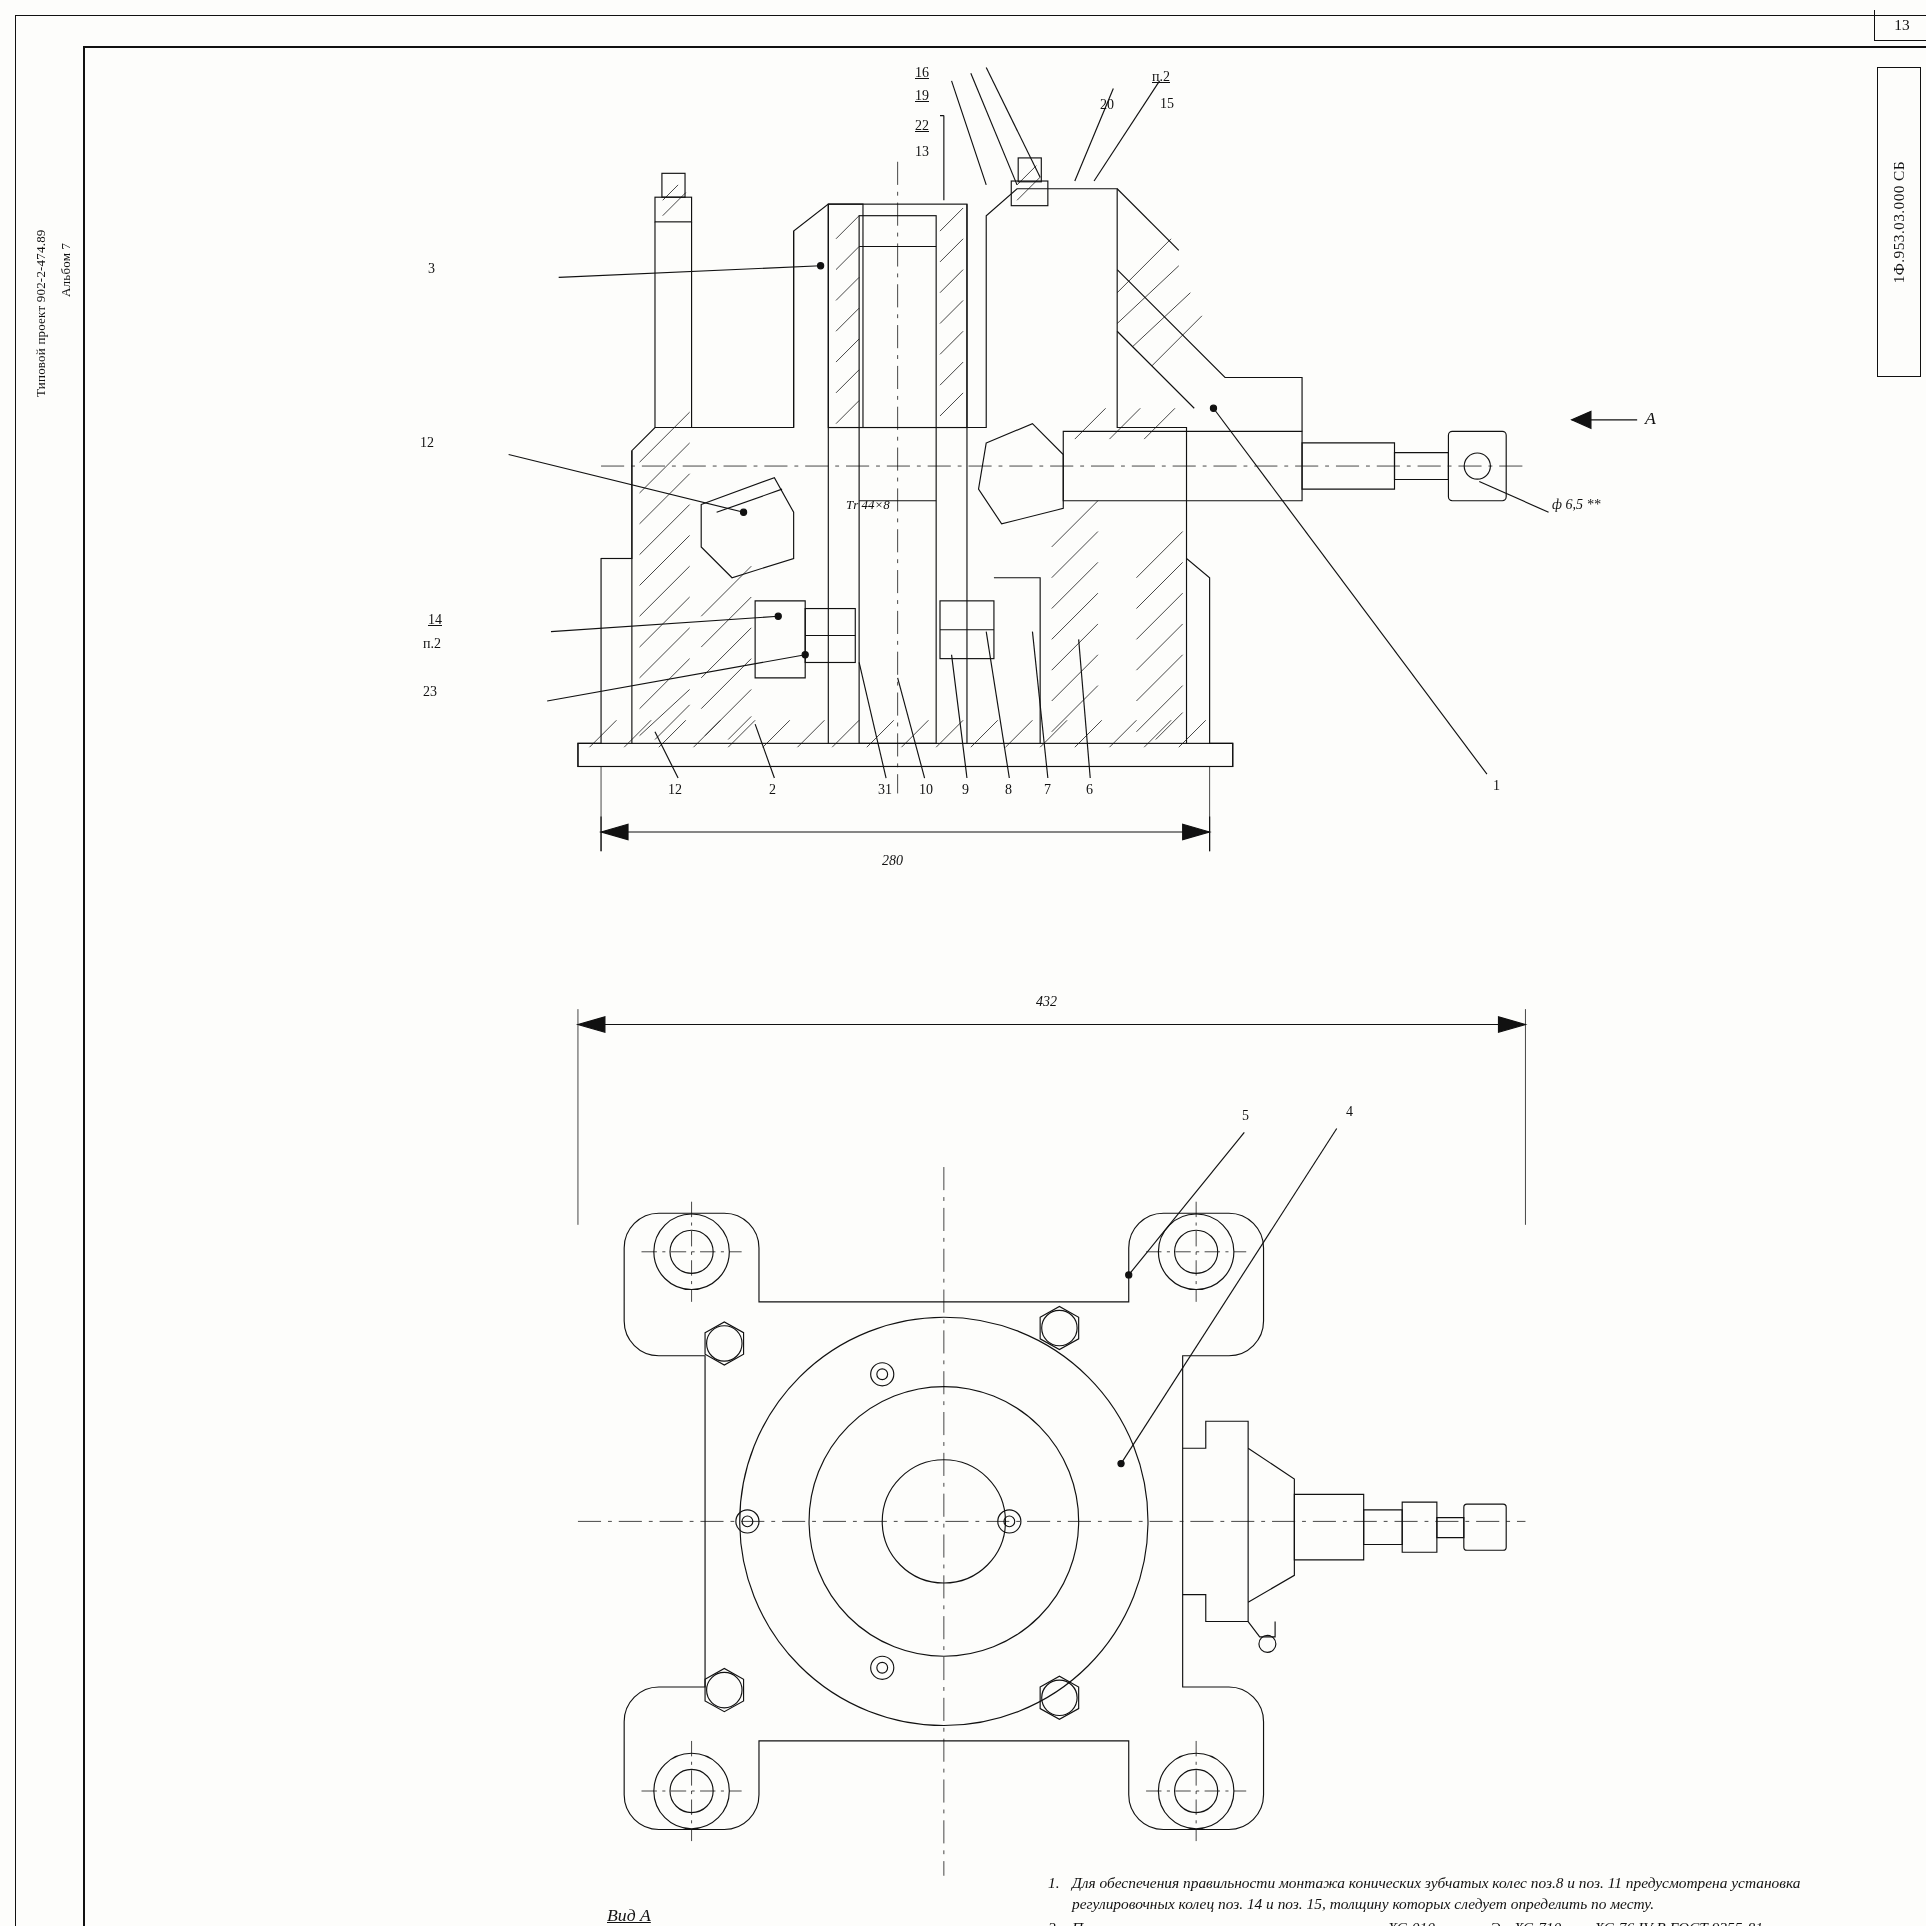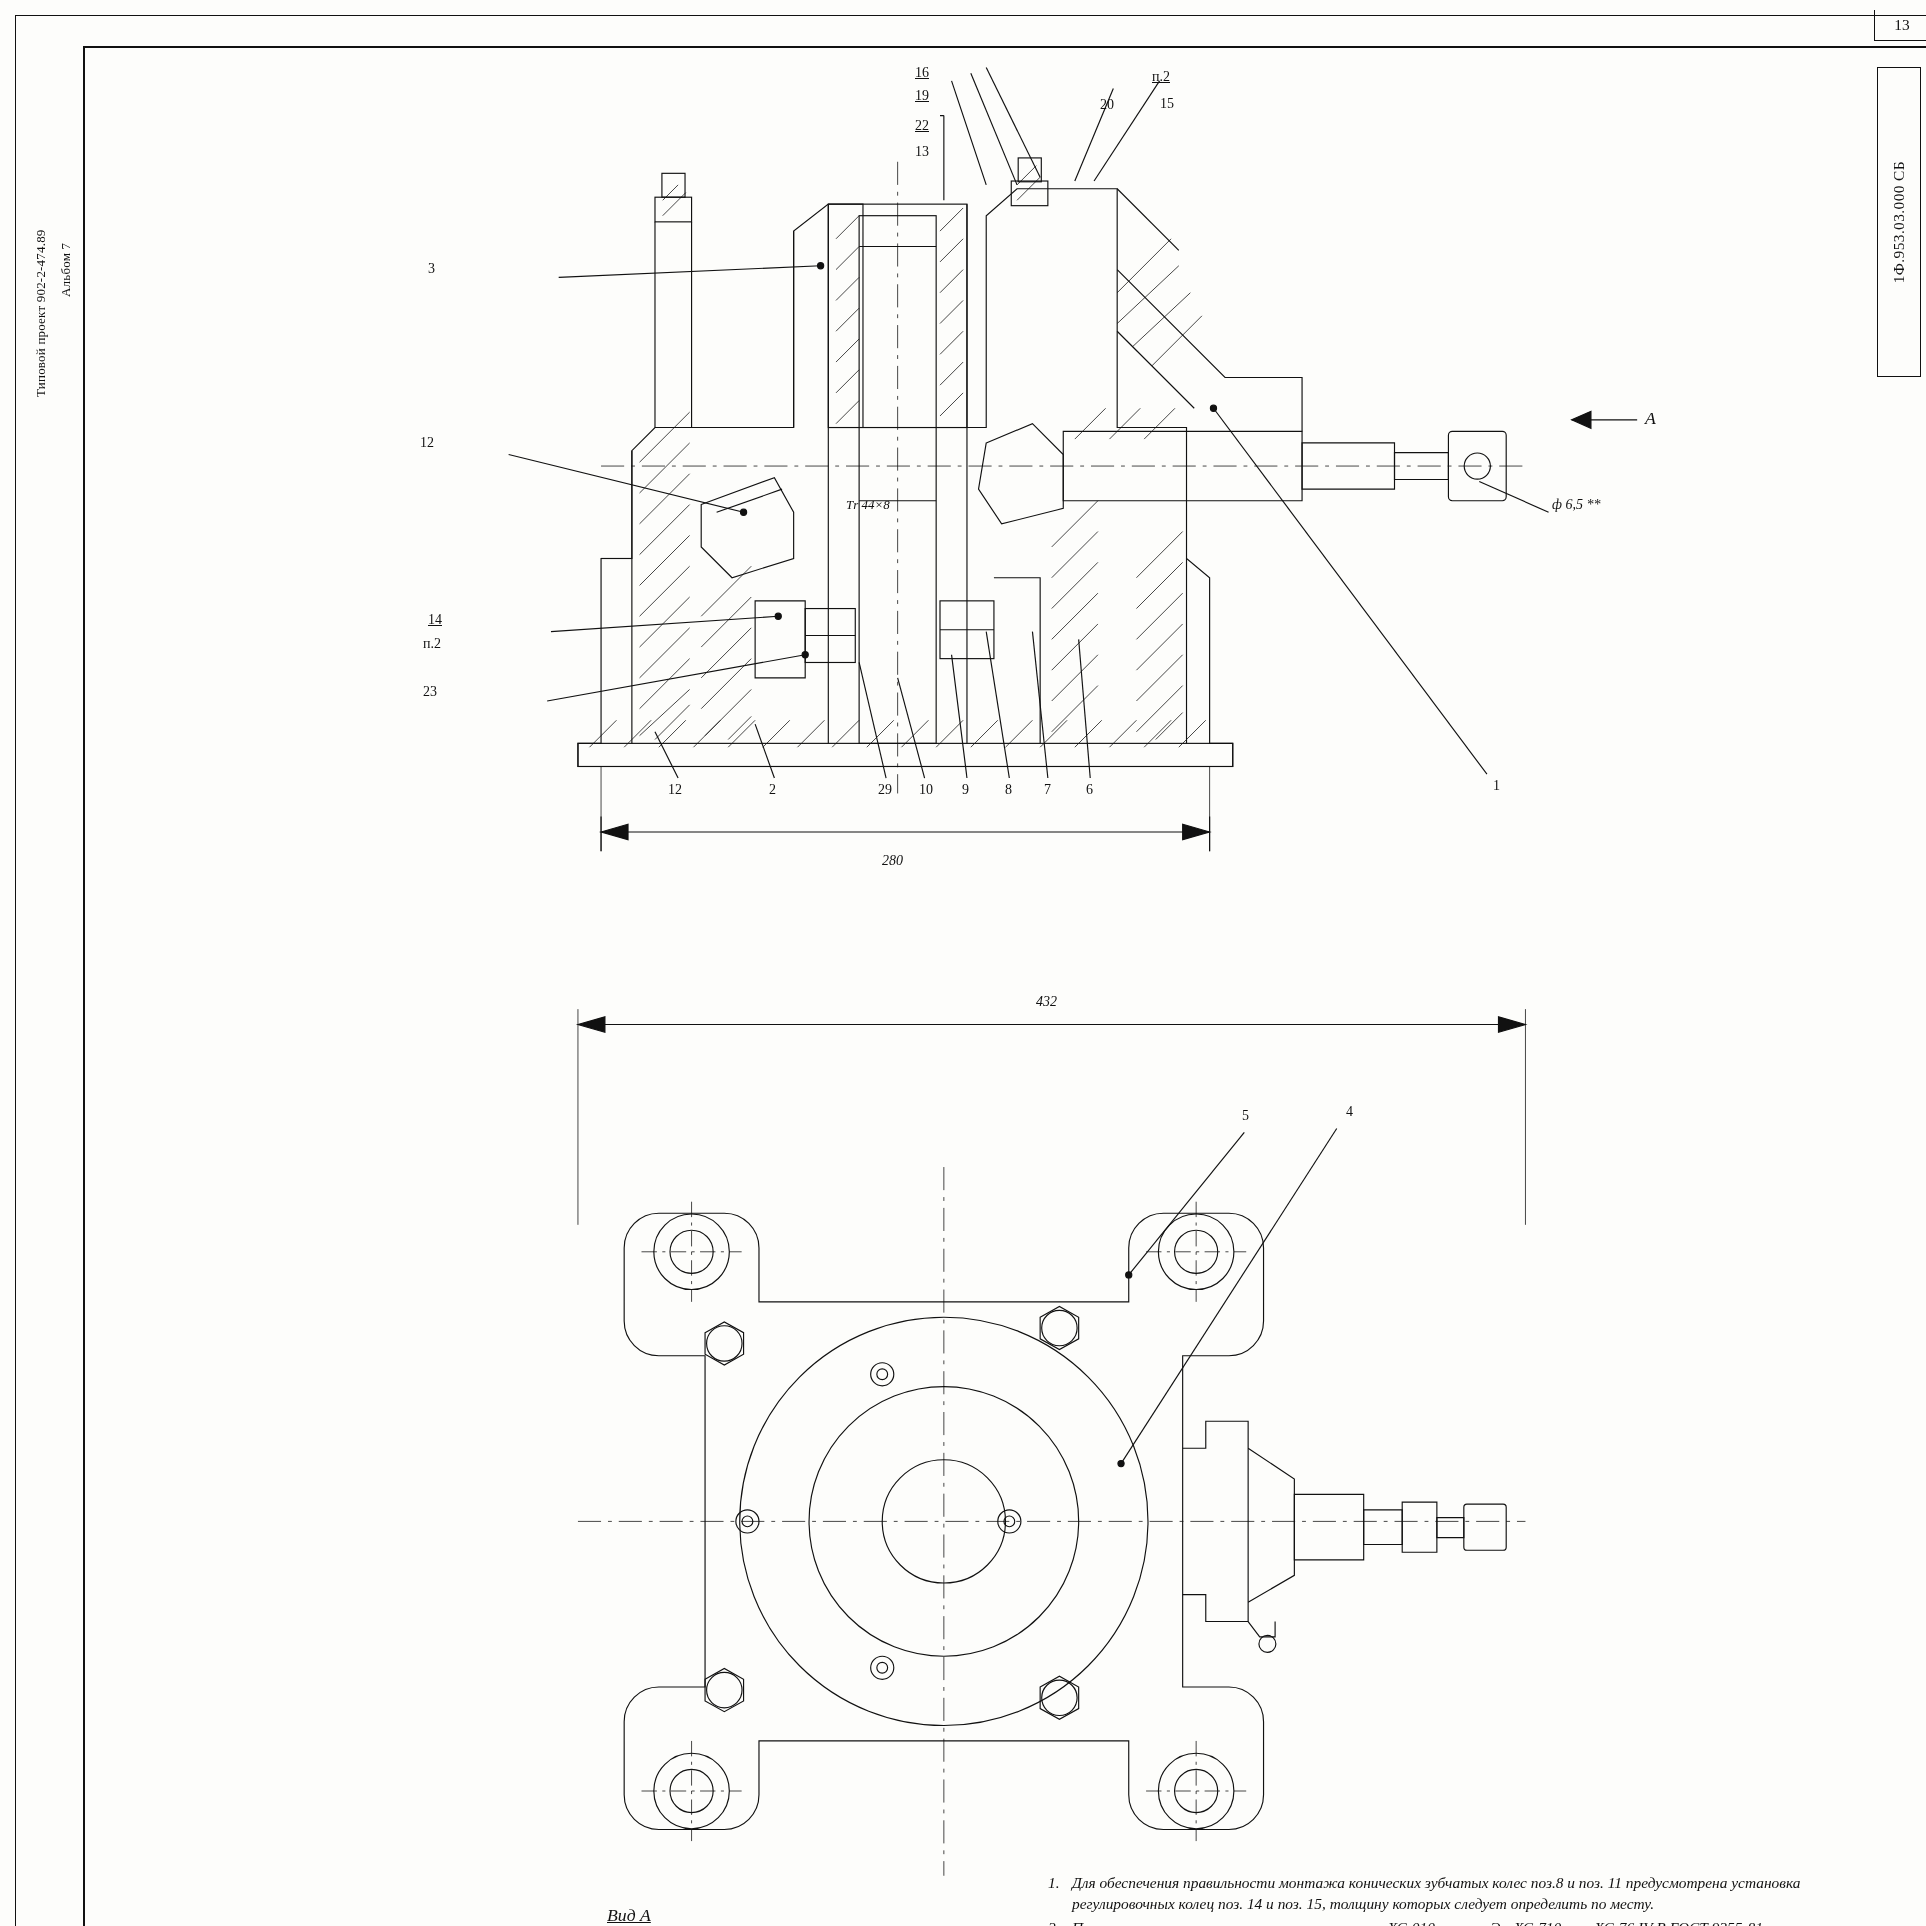--- a/index.html
+++ b/index.html
@@ -260,21 +260,21 @@
   <div class="lbl" style="left:1160px; top:96px;">15</div>
 
   <div class="lbl" style="left:428px; top:261px;">3</div>
   <div class="lbl" style="left:420px; top:435px;">12</div>
   <div class="lbl u" style="left:428px; top:612px;">14</div>
   <div class="lbl" style="left:423px; top:636px;">п.2</div>
   <div class="lbl" style="left:423px; top:684px;">23</div>
 
   <div class="lbl" style="left:668px; top:782px;">12</div>
   <div class="lbl" style="left:769px; top:782px;">2</div>
-  <div class="lbl" style="left:878px; top:782px;">29</div>
+  <div class="lbl" style="left:878px; top:782px;">31</div>
   <div class="lbl" style="left:919px; top:782px;">10</div>
   <div class="lbl" style="left:962px; top:782px;">9</div>
   <div class="lbl" style="left:1005px; top:782px;">8</div>
   <div class="lbl" style="left:1044px; top:782px;">7</div>
   <div class="lbl" style="left:1086px; top:782px;">6</div>
 
   <div class="lbl" style="left:1493px; top:778px;">1</div>
 
   <div class="lbl i" style="left:846px; top:497px; font-size:13px;font-style:italic;">Тr 44×8</div>
   <div class="lbl i" style="left:1645px; top:408px; font-size:17.7px;">А</div>

